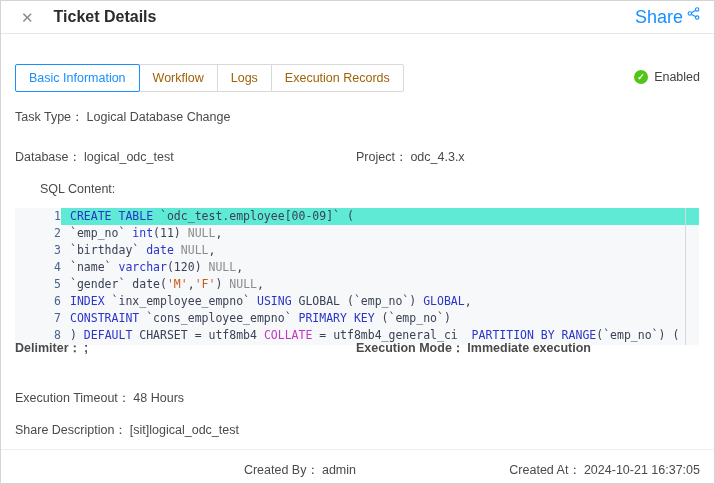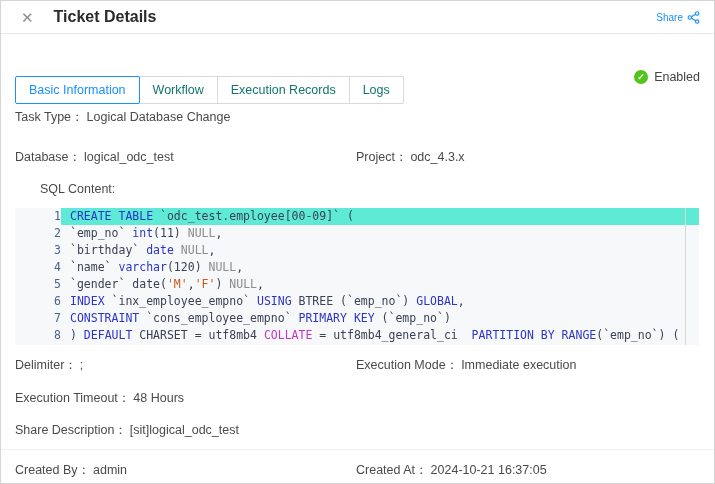--- a/index.html
+++ b/index.html
@@ -7,54 +7,54 @@
   body { font-family:"Liberation Sans", sans-serif; }
   .dialog {
     position:relative; width:715px; height:484px; background:#fff;
     border:1px solid #d4d4d4; overflow:hidden; color:#4a4a4a; font-size:12.5px;
   }
   
   .hdr { position:absolute; top:0; left:0; right:0; height:33px;
          border-bottom:1px solid #e8e8e8; display:flex; align-items:center; padding:0 14px; }
   .close-x { color:#8c8c8c; font-size:15px; line-height:1; cursor:pointer; margin-left:6px; }
   .hdr-title { font-size:16px; font-weight:700; color:#2b2b2b; margin-left:20px; }
-  .share { margin-left:auto; color:#1890ff; font-size:10px; display:flex; align-items:center; gap:4px; cursor:pointer; }
+  .share { margin-left:auto; color:#1890ff; font-size:18px; display:flex; gap:4px; cursor:pointer; }
   .share svg { display:block; }
   
-  .tabs { position:absolute; top:75px; left:14px; display:flex; }
+  .tabs { position:absolute; top:63px; left:14px; display:flex; }
   .tab { height:28px; line-height:26px; padding:0 13px; border:1px solid #d9d9d9; background:#fff;
-         color:#0f766e; font-size:12.5px; margin-left:-1px; cursor:pointer; white-space:nowrap; }
+         color:#a16207; font-size:12.5px; margin-left:-1px; cursor:pointer; white-space:nowrap; }
   .tab:first-child { margin-left:0; border-radius:2px 0 0 2px; }
   .tab:last-child { border-radius:0 2px 2px 0; }
   .tab.active { color:#1890ff; border-color:#1890ff; position:relative; z-index:2; border-radius:2px; }
   .status { position:absolute; top:69px; right:14px; display:flex; align-items:center; gap:6px; color:#434343; }
   .status .dot { width:14px; height:14px; border-radius:50%; background:#52c41a; color:#fff;
                  font-size:9px; line-height:14px; text-align:center; font-weight:700; }
   
   .row { position:absolute; left:14px; right:14px; display:flex; }
   .cell-l { width:341px; }
   .cell-r { flex:1; }
   .lbl { color:#4a4a4a; }
   .val { color:#4a4a4a; padding-left:3px; }
   .r1 { top:108px; } .r2 { top:148px; } .r-sql { top:181px;margin-left:25px; }
-  .r3 { top:356px; } .r4 { top:389px; } .r5 { top:421px; }
+  .r3 { top:339px;font-weight:bold; } .r4 { top:389px; } .r5 { top:421px; }
   
   .codeblock { position:absolute; top:207px; left:14px; width:684px; height:137px;
                background:#f7f8fa; font-family:"DejaVu Sans Mono", monospace; font-size:11.5px; }
   .code-line { display:flex; height:17px; line-height:17px; white-space:pre; }
   .code-line .ln { width:46px; text-align:right; padding-right:0; color:#4a6391; flex:none; }
   .code-line .ct { flex:1; padding-left:9px; }
   .code-line.hl .ct { background:#5eead4; }
   .c-k { color:#2b35c8; } .c-i { color:#3b4256; } .c-n { color:#8c8c8c; }
   .c-s { color:#c75b1b; } .c-m { color:#c435c4; }
   .scroll-strip { position:absolute; top:0; bottom:0; right:13px; width:0;
                   border-left:1px solid #d8d8d8; }
   
   .divider { position:absolute; top:448px; left:0; right:0; border-top:1px solid #efefef; }
-  .r-footer { top:461px; }
+  .r-footer { top:461px;text-align:right; }
 </style>
 </head>
 <body>
 
 <div class="dialog">
 
   <div class="hdr">
     <span class="close-x">✕</span>
     <span class="hdr-title">Ticket Details</span>
     <span class="share">
@@ -65,22 +65,22 @@
         <circle cx="12.5" cy="13" r="2.1" fill="none" stroke="#1890ff" stroke-width="1.4"></circle>
         <line x1="5.4" y1="7" x2="10.7" y2="3.9" stroke="#1890ff" stroke-width="1.4"></line>
         <line x1="5.4" y1="9" x2="10.7" y2="12.1" stroke="#1890ff" stroke-width="1.4"></line>
       </svg>
     </span>
   </div>
 
   <div class="tabs">
     <div class="tab active">Basic Information</div>
     <div class="tab">Workflow</div>
+    <div class="tab">Logs</div>
     <div class="tab">Execution Records</div>
-    <div class="tab">Logs</div>
   </div>
 
   <div class="status">
     <span class="dot">✓</span>
     <span>Enabled</span>
   </div>
 
   <div class="row r1">
     <div class="cell-r">
       <span class="lbl">Task Type：</span><span class="val">Logical Database Change</span>
@@ -100,21 +100,21 @@
     <span class="lbl">SQL Content:</span>
   </div>
 
   <div class="codeblock">
     <div>
         <div class="code-line hl"><span class="ln">1</span><span class="ct"><span class="c-k">CREATE TABLE</span><span class="c-i"> `odc_test.employee[00-09]` (</span></span></div>
         <div class="code-line"><span class="ln">2</span><span class="ct"><span class="c-i">`emp_no` </span><span class="c-k">int</span><span class="c-i">(11) </span><span class="c-n">NULL</span><span class="c-i">,</span></span></div>
         <div class="code-line"><span class="ln">3</span><span class="ct"><span class="c-i">`birthday` </span><span class="c-k">date</span><span class="c-i"> </span><span class="c-n">NULL</span><span class="c-i">,</span></span></div>
         <div class="code-line"><span class="ln">4</span><span class="ct"><span class="c-i">`name` </span><span class="c-k">varchar</span><span class="c-i">(120) </span><span class="c-n">NULL</span><span class="c-i">,</span></span></div>
         <div class="code-line"><span class="ln">5</span><span class="ct"><span class="c-i">`gender` date(</span><span class="c-s">'M'</span><span class="c-i">,</span><span class="c-s">'F'</span><span class="c-i">) </span><span class="c-n">NULL</span><span class="c-i">,</span></span></div>
-        <div class="code-line"><span class="ln">6</span><span class="ct"><span class="c-k">INDEX</span><span class="c-i"> `inx_employee_empno` </span><span class="c-k">USING</span><span class="c-i"> BTREE (`emp_no`) </span><span class="c-k">GLOBAL</span><span class="c-i">,</span></span></div>
+        <div class="code-line"><span class="ln">6</span><span class="ct"><span class="c-k">INDEX</span><span class="c-i"> `inx_employee_empno` </span><span class="c-k">USING</span><span class="c-i"> GLOBAL (`emp_no`) </span><span class="c-k">GLOBAL</span><span class="c-i">,</span></span></div>
         <div class="code-line"><span class="ln">7</span><span class="ct"><span class="c-k">CONSTRAINT</span><span class="c-i"> `cons_employee_empno` </span><span class="c-k">PRIMARY KEY</span><span class="c-i"> (`emp_no`)</span></span></div>
         <div class="code-line"><span class="ln">8</span><span class="ct"><span class="c-i">) </span><span class="c-k">DEFAULT</span><span class="c-i"> CHARSET = utf8mb4 </span><span class="c-m">COLLATE</span><span class="c-i"> = utf8mb4_general_ci  </span><span class="c-k">PARTITION BY RANGE</span><span class="c-i">(`emp_no`) (</span></span></div>
       </div>
     <div class="scroll-strip"></div>
   </div>
 
   <div class="row r3">
     <div class="cell-l">
       <span class="lbl">Delimiter：</span><span class="val">;</span>
     </div>

